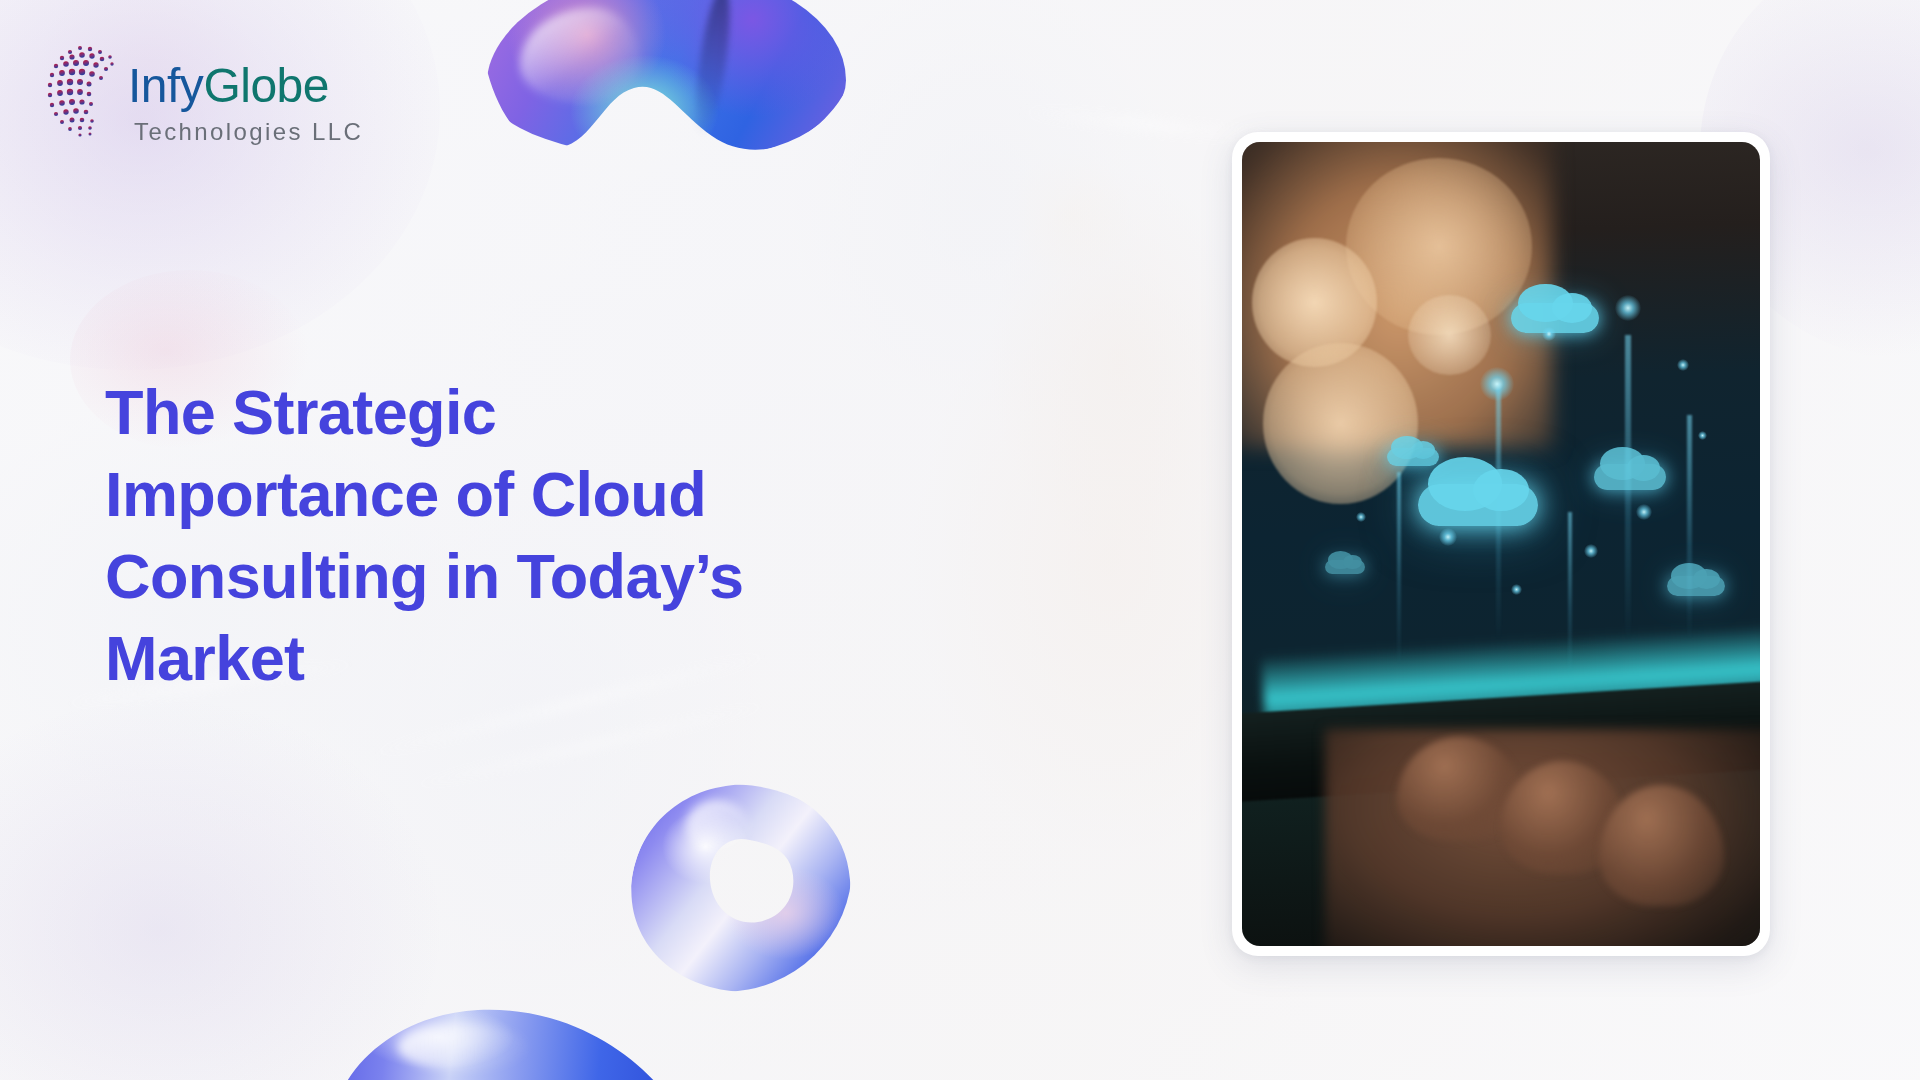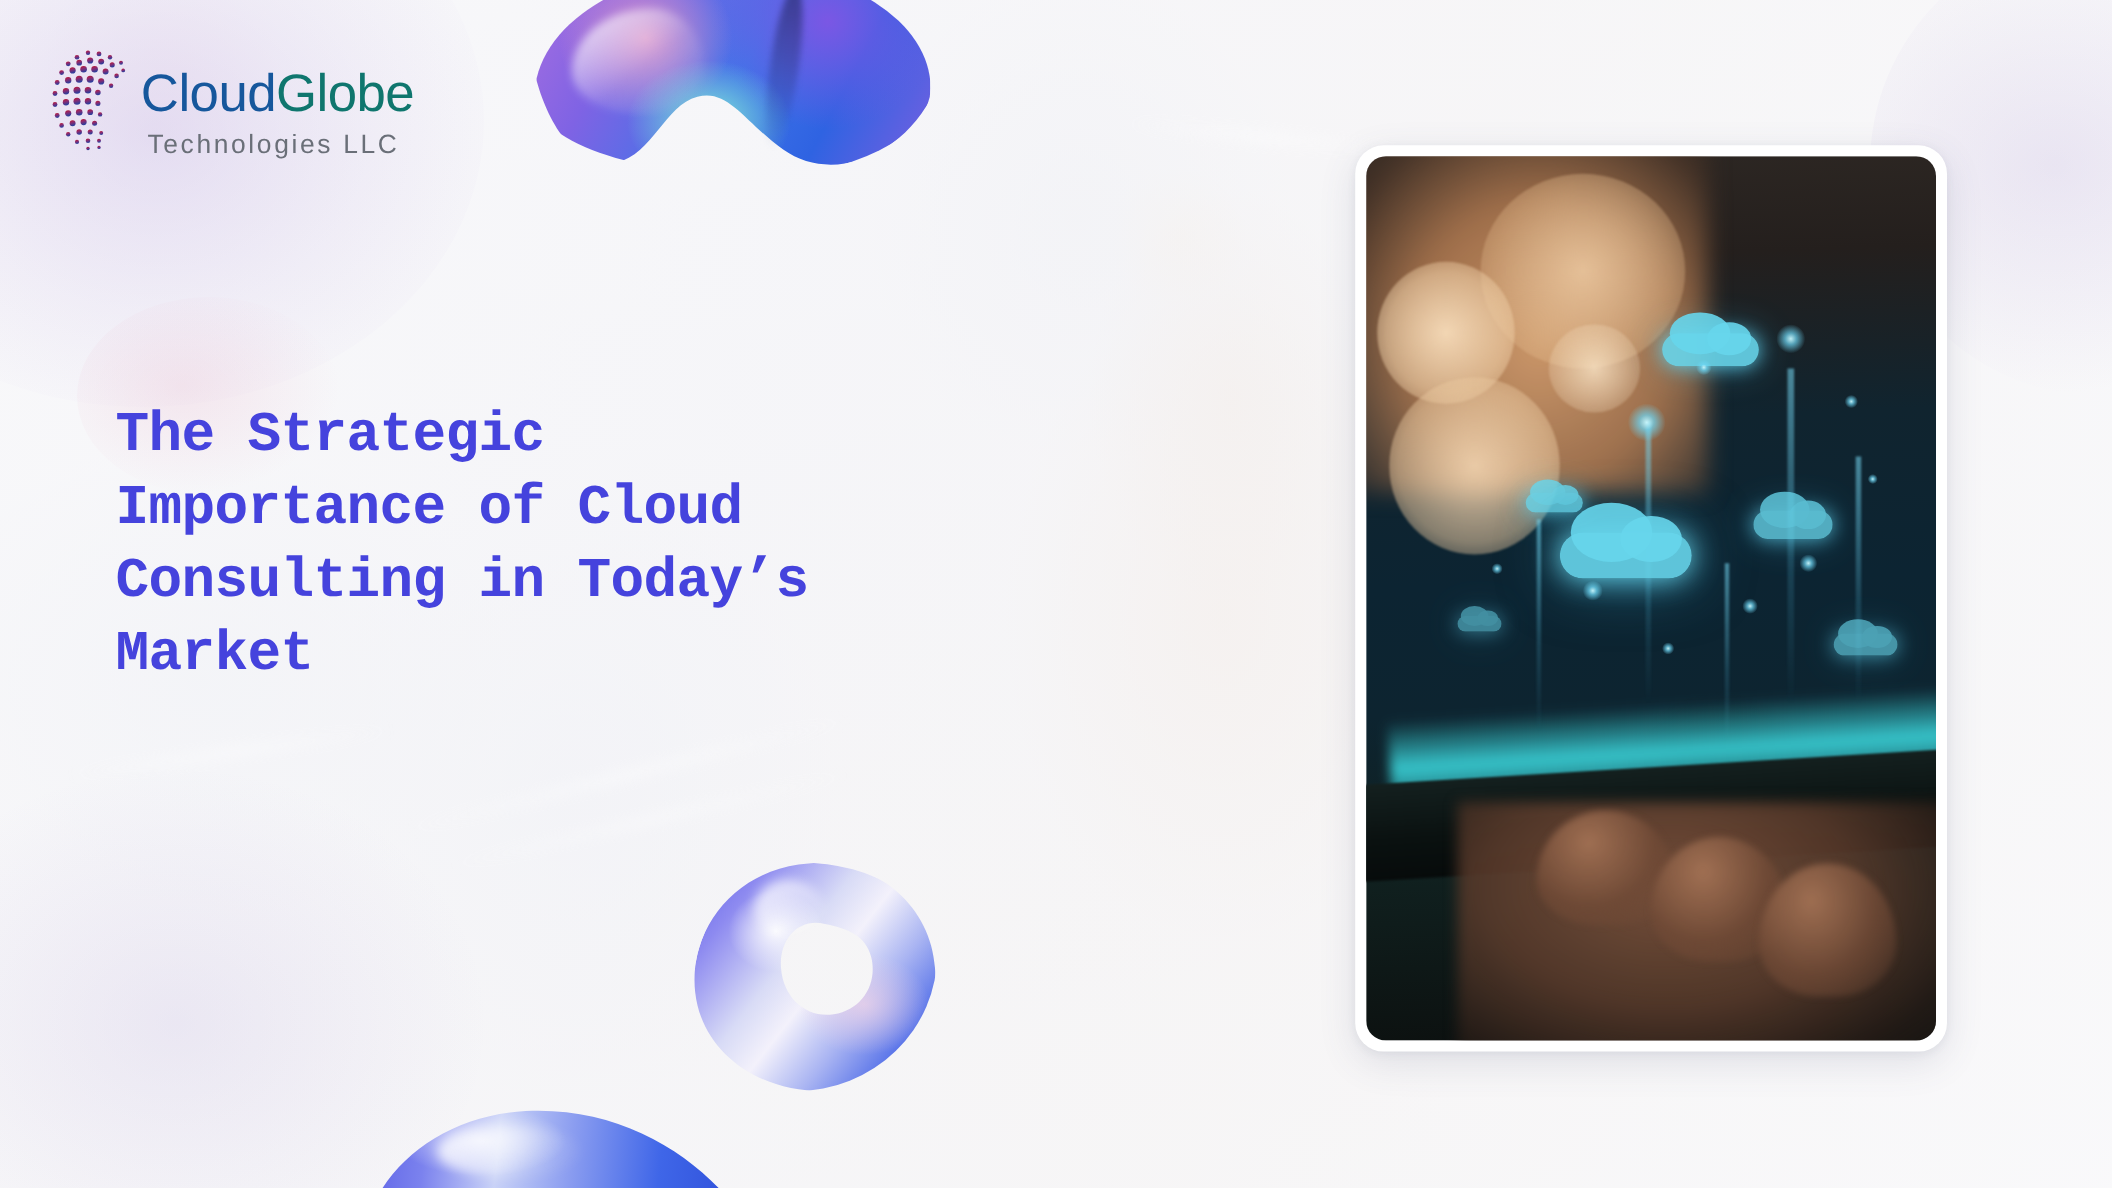--- a/index.html
+++ b/index.html
@@ -101,23 +101,23 @@
     color: #6a6f78;
     white-space: nowrap;
   }
 
   
   .headline {
     position: absolute;
     left: 105px;
     top: 330px;
     width: 930px;
-    font-family: Liberation Mono, monospace;
+    font-family: Liberation Sans, sans-serif;
     font-weight: 700;
-    font-size: 51px;
+    font-size: 63px;
     line-height: 1.30;
     letter-spacing: -0.6px;
     color: #4543dd;
     white-space: pre-line;
   }
 
   
   .card {
     position: absolute;
     left: 1232px;
@@ -452,21 +452,21 @@
           <circle cx="40" cy="80" r="2.3"></circle>
         <circle cx="50" cy="81" r="1.8"></circle>
         <circle cx="28" cy="89" r="1.9"></circle>
           <circle cx="38" cy="88" r="2.1"></circle>
           <circle cx="48" cy="88" r="1.8"></circle>
         <circle cx="38" cy="95" r="1.6"></circle>
           <circle cx="48" cy="94" r="1.5"></circle>
       </g>
     </svg>
     <div class="logo-text">
-      <span class="logo-word logo-infy">Cloud</span><span class="logo-word logo-globe-word">Globe</span>
+      <span class="logo-word logo-infy">Infy</span><span class="logo-word logo-globe-word">Globe</span>
     </div>
     <div class="logo-sub">Technologies LLC</div>
   </div>
 
   <h1 class="headline">The Strategic
 Importance of Cloud
 Consulting in Today’s
 Market</h1>
 
   <div class="blob blob-top"></div>

